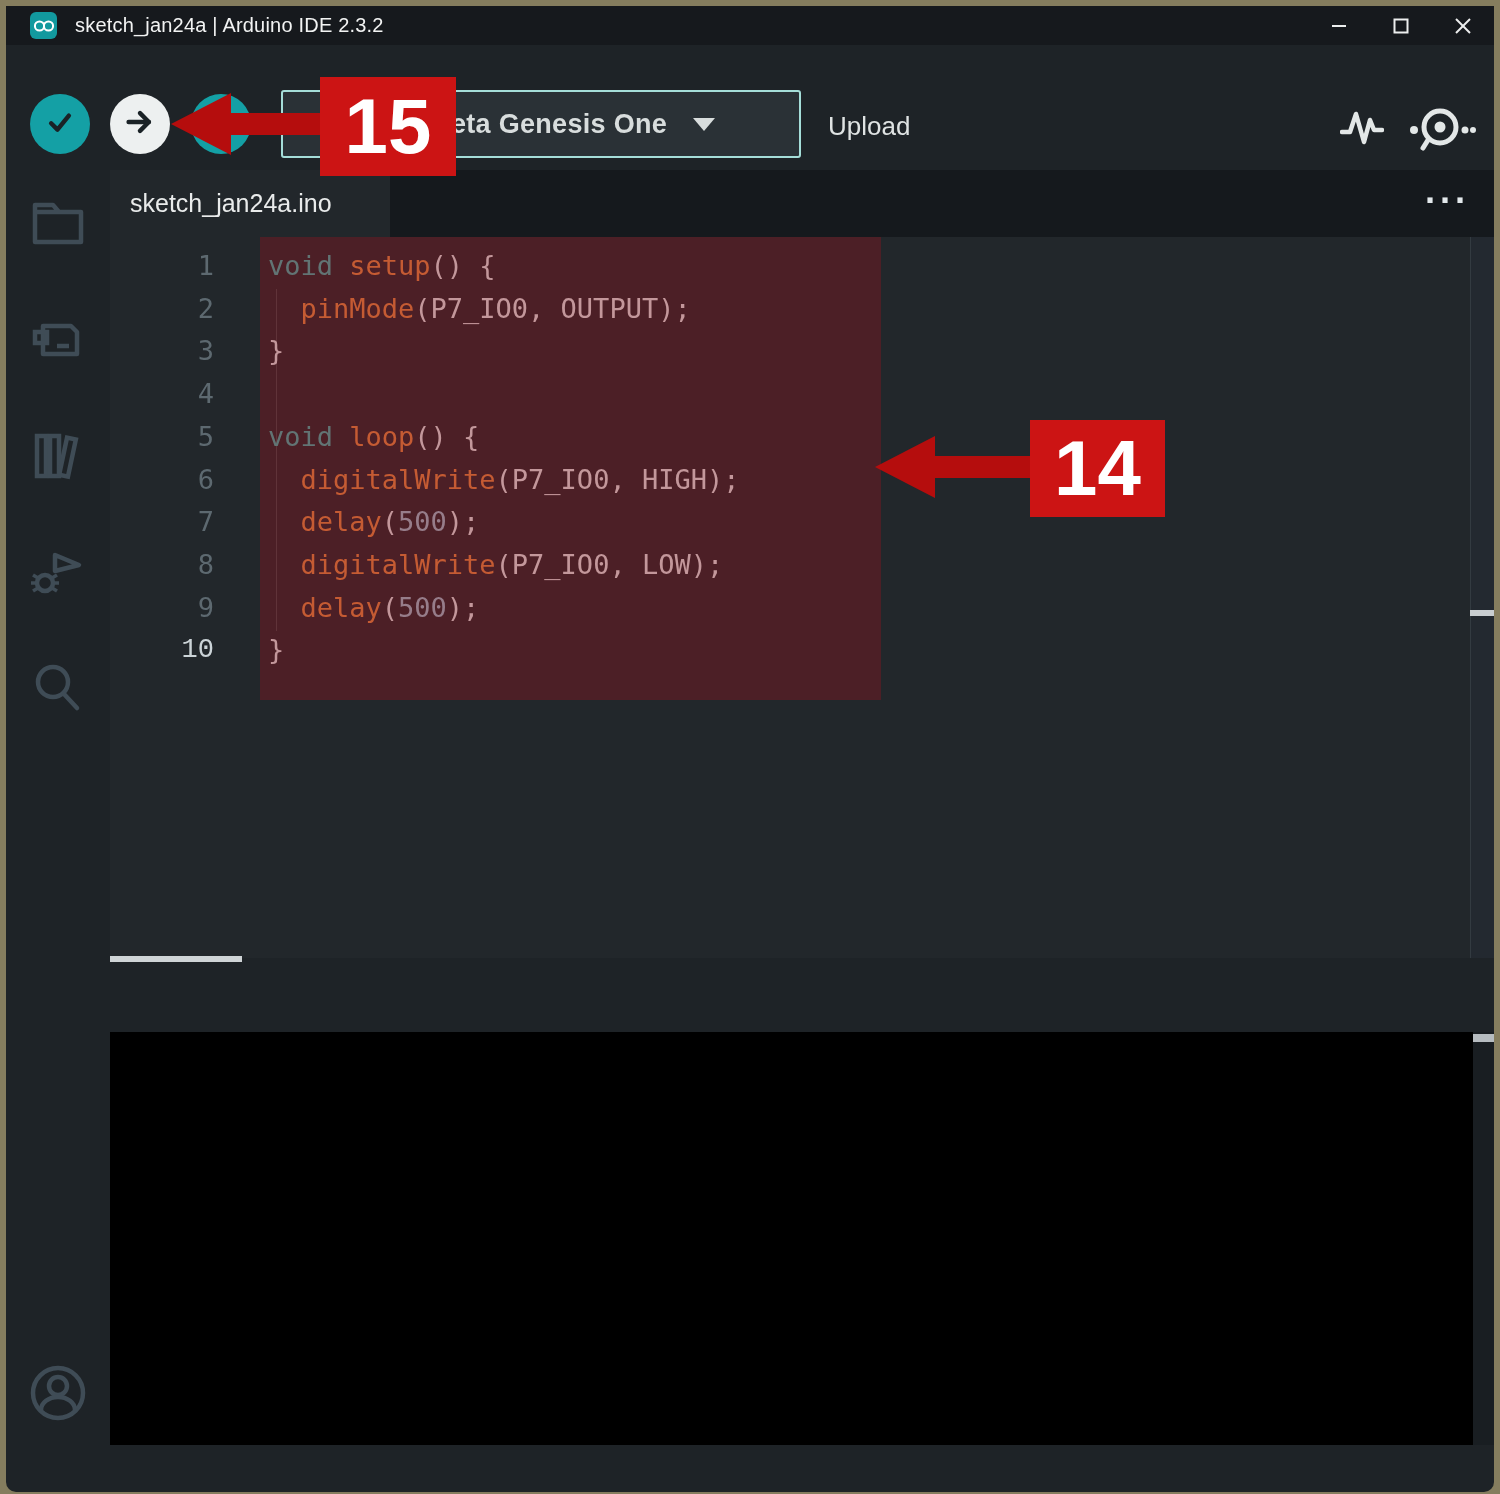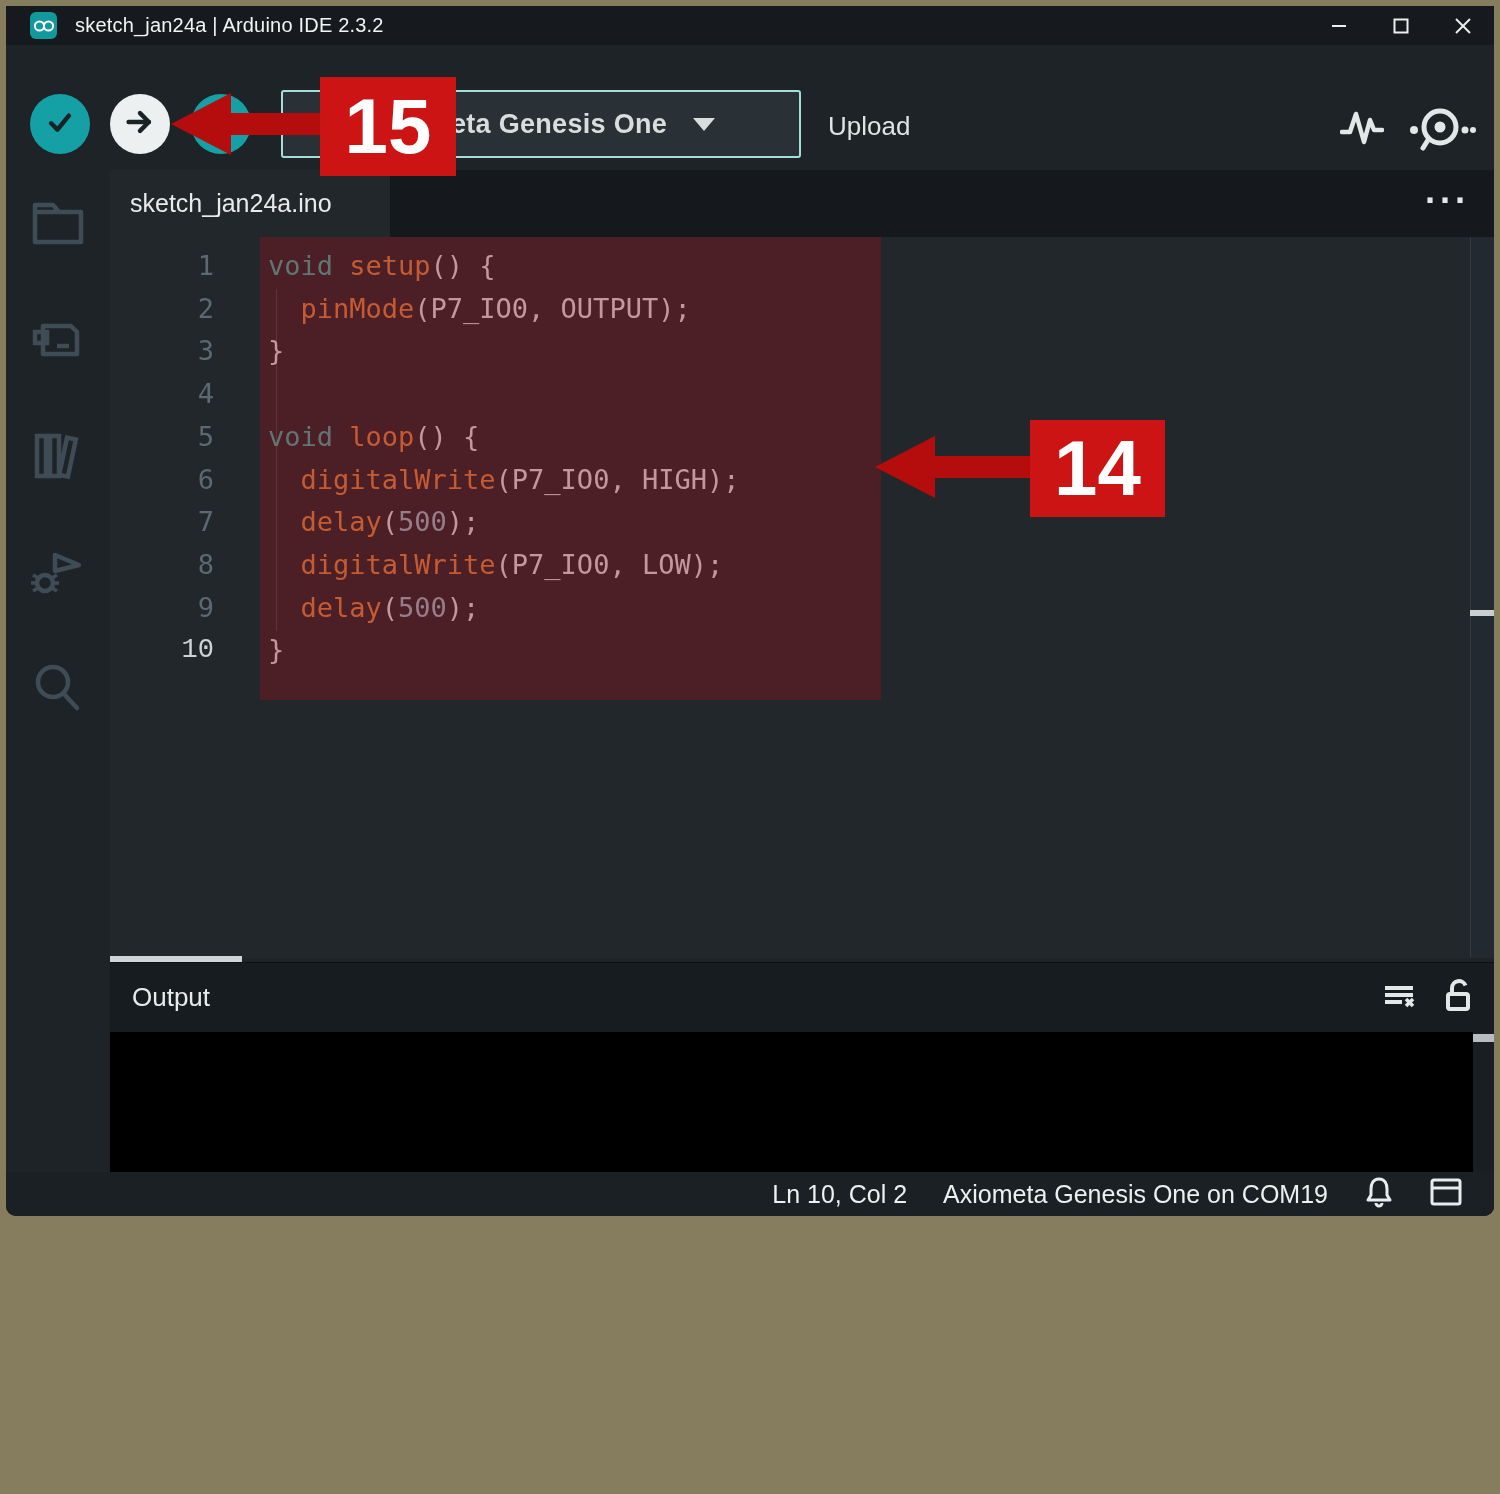--- a/index.html
+++ b/index.html
@@ -1,18 +1,18 @@
 <!DOCTYPE html>
 <html><head>
 <meta charset="utf-8">
 <style>
   * { margin:0; padding:0; box-sizing:border-box; }
   html,body { width:1500px; height:1494px; }
   body { background:#857d5e; font-family:"Liberation Sans", sans-serif; position:relative; overflow:hidden; }
-  .window { position:absolute; left:6px; top:6px; width:1488px; height:1210px;
+  .window { position:absolute; left:6px; top:6px; width:1488px; height:1486px;
             background:#1e2327; border-radius:0 0 10px 10px; overflow:hidden; }
 
   
   .titlebar { position:absolute; left:0; top:0; width:100%; height:39px; background:#16191d;
               display:flex; align-items:center; }
   .app-logo { width:27px; height:27px; border-radius:6px; background:#12999e; margin-left:24px;
               display:flex; align-items:center; justify-content:center; }
   .title-text { color:#f2f3f3; font-size:20px; margin-left:18px; letter-spacing:.2px; }
   .win-controls { margin-left:auto; display:flex; align-items:center; height:100%; }
   .win-btn { width:62px; height:100%; display:flex; align-items:center; justify-content:center; color:#eceeee; }
@@ -262,61 +262,25 @@
       </div>
     <div class="indent-guide"></div>
     <div class="code-lines"><div class="code-row"><span class="tok-kw">void</span><span class="tok-pl"> </span><span class="tok-fn">setup</span><span class="tok-pl">() {</span></div><div class="code-row"><span class="tok-pl">  </span><span class="tok-fn">pinMode</span><span class="tok-pl">(P7_IO0, OUTPUT);</span></div><div class="code-row"><span class="tok-pl">}</span></div><div class="code-row">&nbsp;</div><div class="code-row"><span class="tok-kw">void</span><span class="tok-pl"> </span><span class="tok-fn">loop</span><span class="tok-pl">() {</span></div><div class="code-row"><span class="tok-pl">  </span><span class="tok-fn">digitalWrite</span><span class="tok-pl">(P7_IO0, HIGH);</span></div><div class="code-row"><span class="tok-pl">  </span><span class="tok-fn">delay</span><span class="tok-pl">(</span><span class="tok-num">500</span><span class="tok-pl">);</span></div><div class="code-row"><span class="tok-pl">  </span><span class="tok-fn">digitalWrite</span><span class="tok-pl">(P7_IO0, LOW);</span></div><div class="code-row"><span class="tok-pl">  </span><span class="tok-fn">delay</span><span class="tok-pl">(</span><span class="tok-num">500</span><span class="tok-pl">);</span></div><div class="code-row"><span class="tok-pl">}</span></div></div>
     <div class="highlight-overlay"></div>
     <div class="overview-ruler">
       <div class="ruler-marker"></div>
     </div>
     <div class="hscrollbar"></div>
   </div>
 
-  <div class="output-header">
-    <span class="output-title">Output</span>
-    <div class="output-icons">
-      <span>
-        <svg width="34" height="32" viewBox="0 0 34 32">
-            <line x1="3" y1="8" x2="31" y2="8" stroke="#e3e7e7" stroke-width="4"></line>
-            <line x1="3" y1="15" x2="31" y2="15" stroke="#e3e7e7" stroke-width="4"></line>
-            <line x1="3" y1="22" x2="20" y2="22" stroke="#e3e7e7" stroke-width="4"></line>
-            <line x1="24" y1="19" x2="31" y2="26" stroke="#e3e7e7" stroke-width="3.5"></line>
-            <line x1="31" y1="19" x2="24" y2="26" stroke="#e3e7e7" stroke-width="3.5"></line>
-          </svg>
-      </span>
-      <span>
-        <svg width="32" height="34" viewBox="0 0 32 34">
-            <rect x="6" y="15" width="20" height="15" rx="2" fill="none" stroke="#e3e7e7" stroke-width="4"></rect>
-            <path d="M10 15 L10 9 A7 7 0 0 1 23.5 6.5" fill="none" stroke="#e3e7e7" stroke-width="4"></path>
-          </svg>
-      </span>
-    </div>
-  </div>
   <div class="console"></div>
   <div class="console-scroll">
     <div class="console-thumb"></div>
   </div>
 
-  <div class="statusbar">
-    <span class="status-text">Ln 10, Col 2</span>
-    <span class="status-text">Axiometa Genesis One on COM19</span>
-    <span>
-      <svg width="30" height="32" viewBox="0 0 30 32">
-          <path d="M15 3 C9 3 7 8 7 13 L7 19 L4 24 L26 24 L23 19 L23 13 C23 8 21 3 15 3 Z" fill="none" stroke="#e8ecec" stroke-width="3" stroke-linejoin="round"></path>
-          <path d="M12 27 a3 3 0 0 0 6 0" fill="none" stroke="#e8ecec" stroke-width="3"></path>
-        </svg>
-    </span>
-    <span>
-      <svg width="32" height="28" viewBox="0 0 32 28">
-          <rect x="2" y="2" width="28" height="24" rx="2" fill="none" stroke="#e8ecec" stroke-width="3"></rect>
-          <line x1="2" y1="10" x2="30" y2="10" stroke="#e8ecec" stroke-width="3"></line>
-        </svg>
-    </span>
-  </div>
 
   <div class="anno-head head-15"></div>
   <div class="anno-shaft shaft-15"></div>
   <div class="anno-box box-15">15</div>
 
   <div class="anno-head head-14"></div>
   <div class="anno-shaft shaft-14"></div>
   <div class="anno-box box-14">14</div>
 
 </div>

